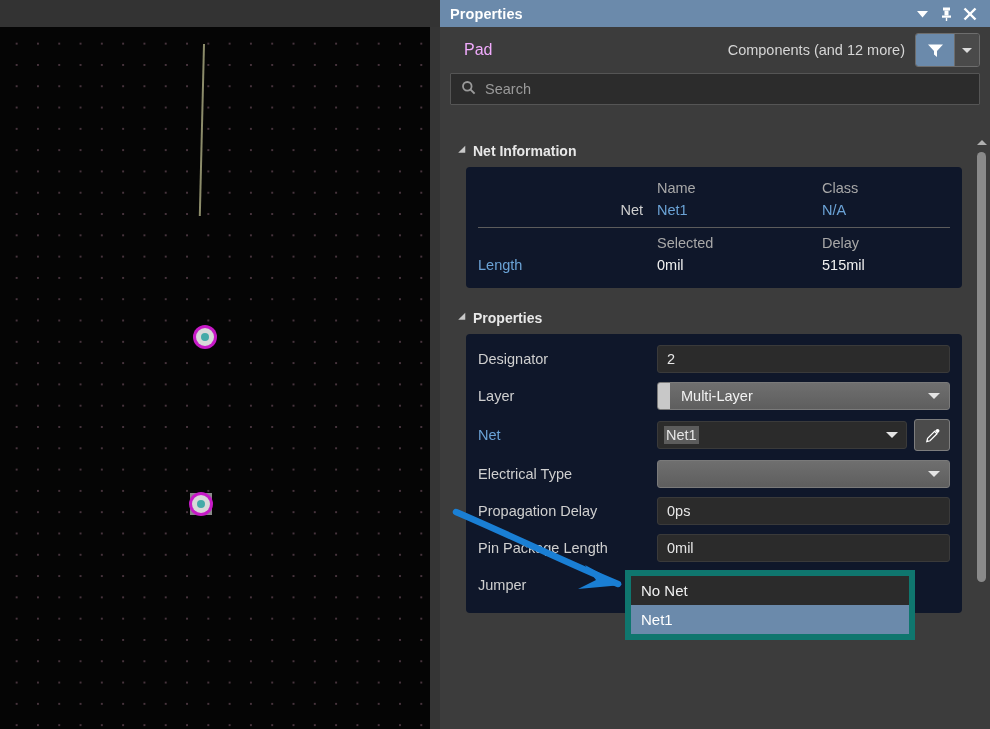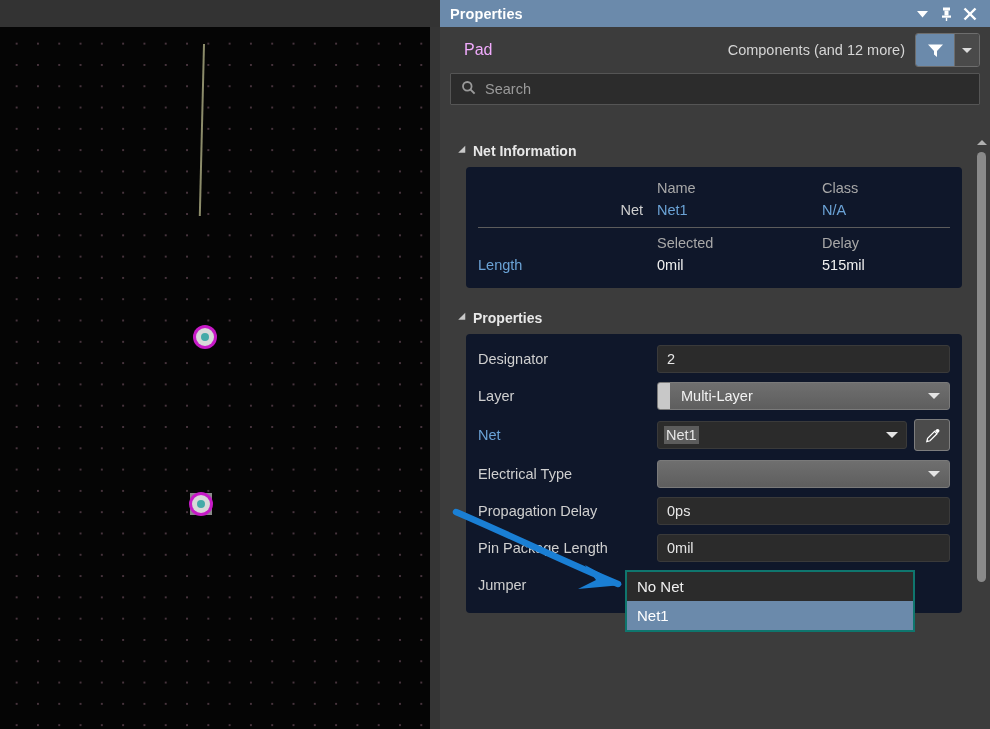--- a/index.html
+++ b/index.html
@@ -397,21 +397,21 @@
     top: -1px;
   }
 
   
   #net-dropdown-list {
     position: absolute;
     left: 625px;
     top: 570px;
     width: 290px;
     background: #2b2b2b;
-    border: 2px solid #0f766e;
+    border: 6px solid #0f766e;
     z-index: 60;
     box-sizing: border-box;
   }
   .dd-item {
     height: 29px;
     display: flex;
     align-items: center;
     padding-left: 10px;
     color: #f0f0f0;
     font-size: 15px;

